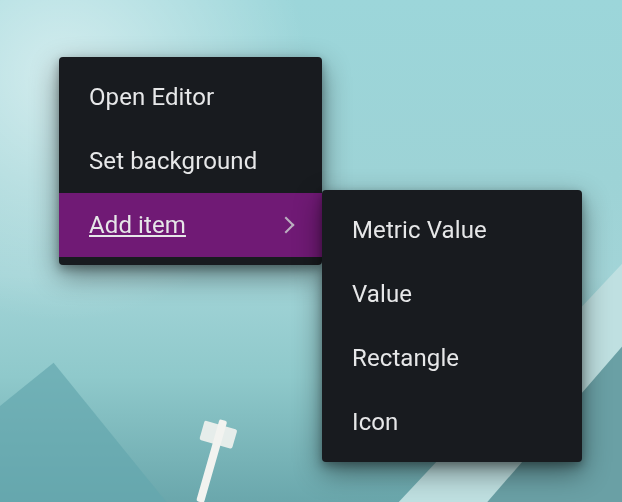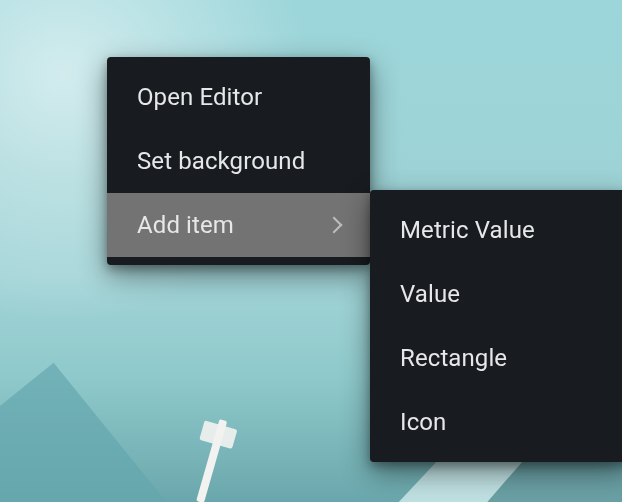--- a/index.html
+++ b/index.html
@@ -69,21 +69,20 @@
     opacity: 0.9;
   }
 
   .menu {
     position: absolute;
     background: #181b1f;
     border-radius: 4px;
     box-shadow: 0 10px 28px rgba(0,0,0,0.45), 0 4px 10px rgba(0,0,0,0.3);
     padding: 8px 0;
     color: #d8d9da;
-    margin-left: 48px;
   }
   .menu.main {
     left: 59px;
     top: 57px;
     width: 263px;
   }
   .menu.sub {
     left: 322px;
     top: 190px;
     width: 260px;
@@ -94,21 +93,22 @@
     justify-content: space-between;
     padding: 0 28px 0 30px;
     height: 64px;
     font-size: 24px;
     font-weight: 400;
     letter-spacing: 0.1px;
     cursor: pointer;
     color: #e6e7e8;
   }
   .menu-item.hover {
-    background: #737373;
+    background: #701a75;
+    text-decoration: underline;
   }
   .chevron {
     width: 10px;
     height: 10px;
     border-top: 2px solid #c9cace;
     border-right: 2px solid #c9cace;
     transform: rotate(45deg);
     margin-right: 2px;
     flex: 0 0 auto;
     opacity: 0.85;

